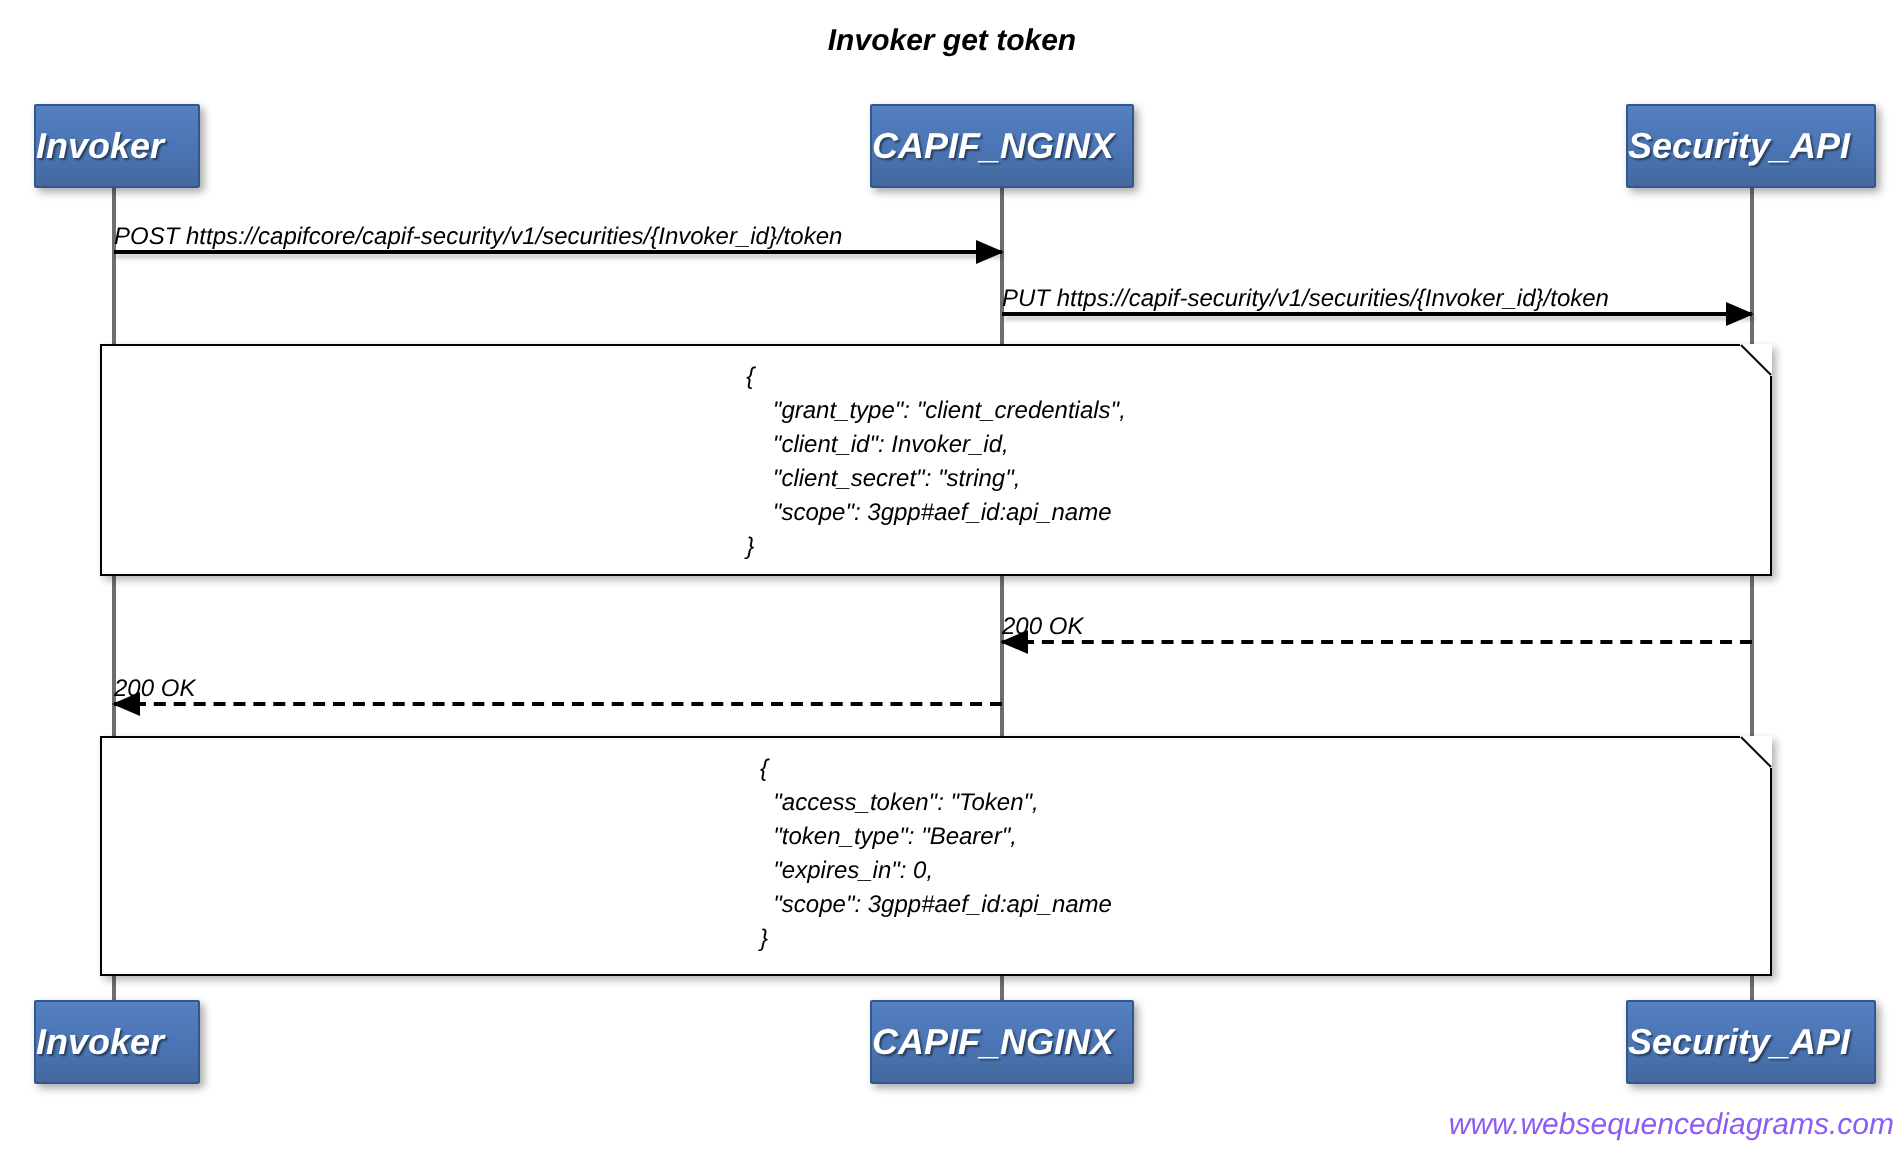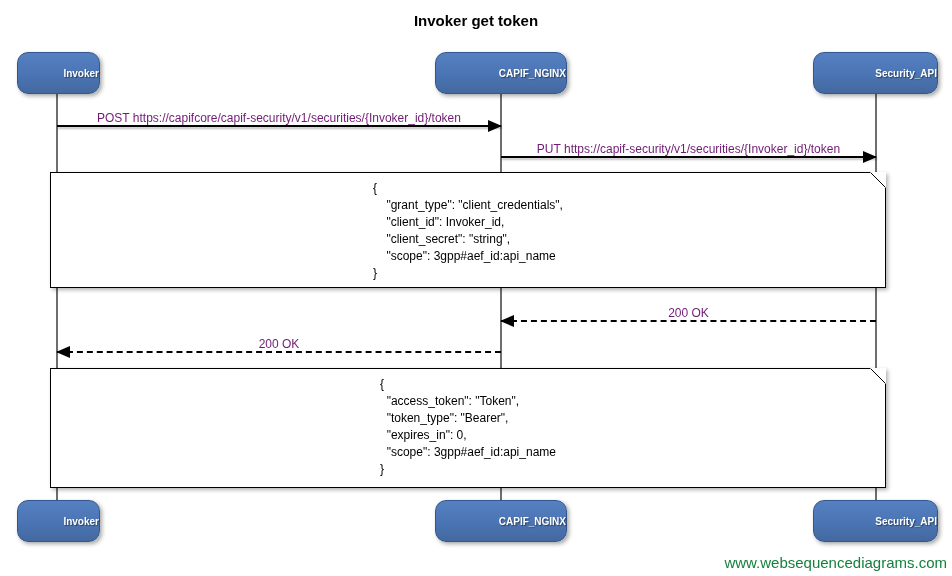--- a/index.html
+++ b/index.html
@@ -4,20 +4,21 @@
 <style>
   * { box-sizing: border-box; margin: 0; padding: 0; }
   html, body { background: #ffffff; }
   body { font-family: "Liberation Sans", sans-serif; }
   .stage {
     position: relative;
     width: 952px;
     height: 576px;
     background: #ffffff;
     overflow: hidden;
+    font-style: italic;
   }
   .title {
     position: absolute;
     left: 0; right: 0; top: 12px;
     text-align: center;
     font-size: 15px;
     font-weight: bold;
     color: #000000;
   }
   .lifeline {
@@ -26,45 +27,44 @@
     height: 406px;
     width: 2px;
     background: #6e6e6e;
     z-index: 0;
   }
   .actor {
     position: absolute;
     height: 42px;
     background: linear-gradient(180deg, #5580c1 0%, #4a74b3 55%, #44699f 100%);
     border: 1px solid #33568e;
-    border-radius: 11px;
+    border-radius: 1px;
     box-shadow: 2px 2px 4px rgba(0,0,0,0.35);
     color: #ffffff;
-    font-size: 10px;
+    font-size: 18px;
     font-weight: bold;
     display: flex;
     align-items: center;
-    justify-content: flex-end;
+    justify-content: flex-start;
     text-shadow: 1px 1px 1px rgba(0,0,0,0.45);
     z-index: 3;
   }
   .msg {
     position: absolute;
     height: 0;
     z-index: 2;
   }
   .msg.solid  { border-top: 2px solid #000000; box-shadow: 1px 2px 2px rgba(0,0,0,0.25); }
   .msg.dashed { border-top: 2px dashed #000000; }
   .msg .lbl {
     position: absolute;
     left: 0; right: 0;
     bottom: 2px;
-    text-align: center;
     font-size: 12px;
-    color: #701a75;
+    color: #000000;
     white-space: nowrap;
   }
   .ah {
     position: absolute;
     width: 0; height: 0;
     border-top: 6px solid transparent;
     border-bottom: 6px solid transparent;
     top: -7px;
   }
   .ah.right { right: -1px; border-left: 14px solid #000000; }
@@ -90,21 +90,21 @@
   .note-fold {
     position: absolute;
     top: -1px; right: -1px;
     width: 16px; height: 16px;
   }
   .watermark {
     position: absolute;
     right: 5px;
     bottom: 5px;
     font-size: 15px;
-    color: #15803d;
+    color: #8b5cf6;
   }
 </style>
 </head>
 <body>
 
 <div class="stage">
 
   <div class="title">Invoker get token</div>
 
   <div class="lifeline" style="left:56px"></div>

